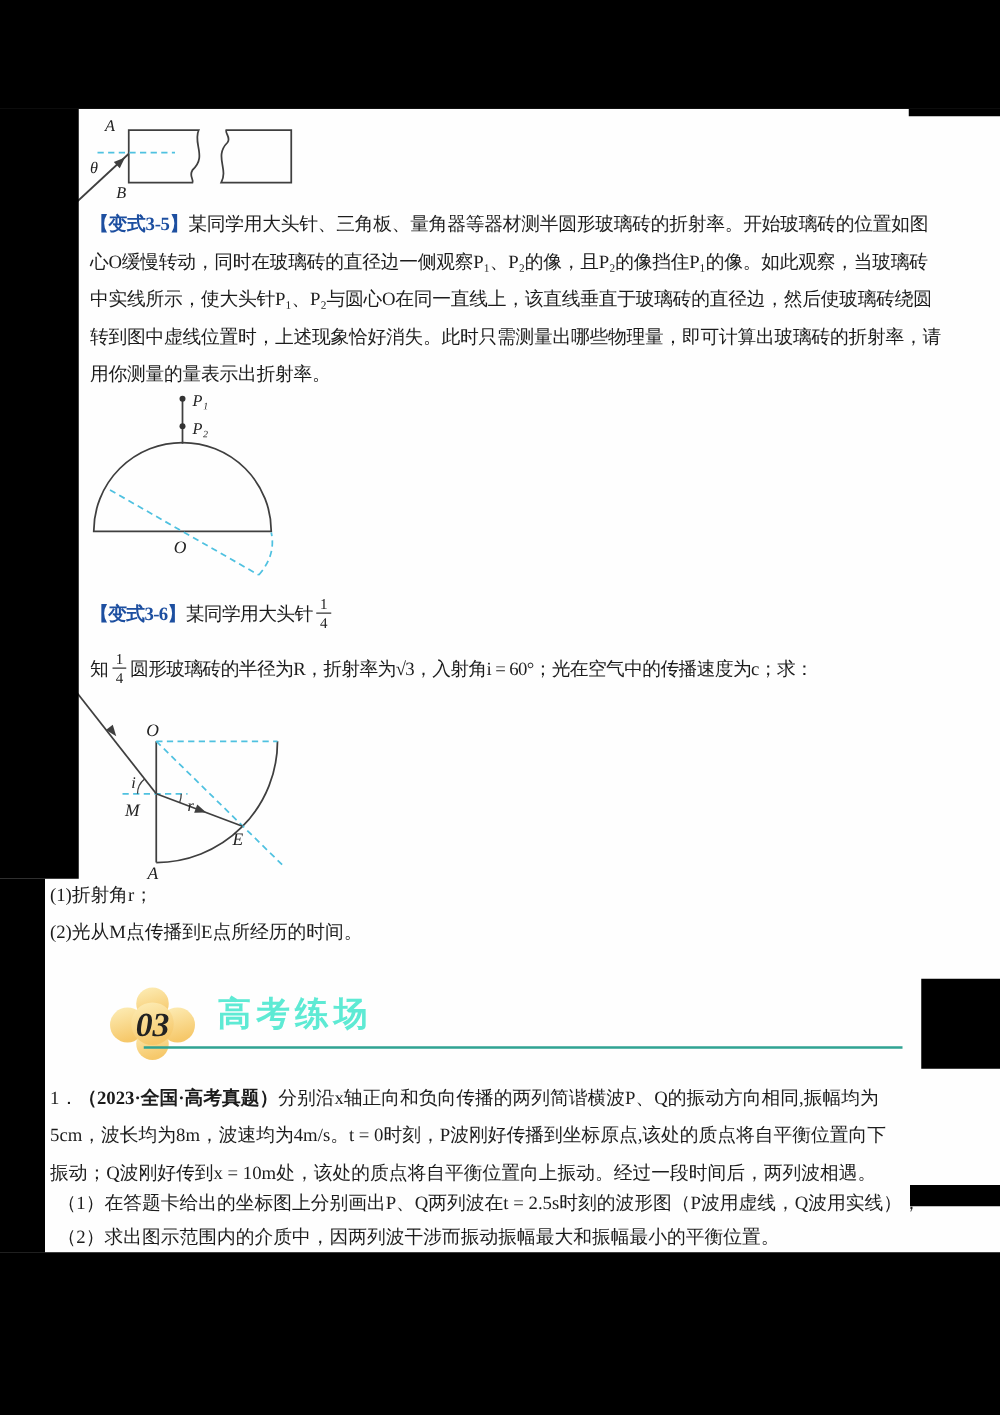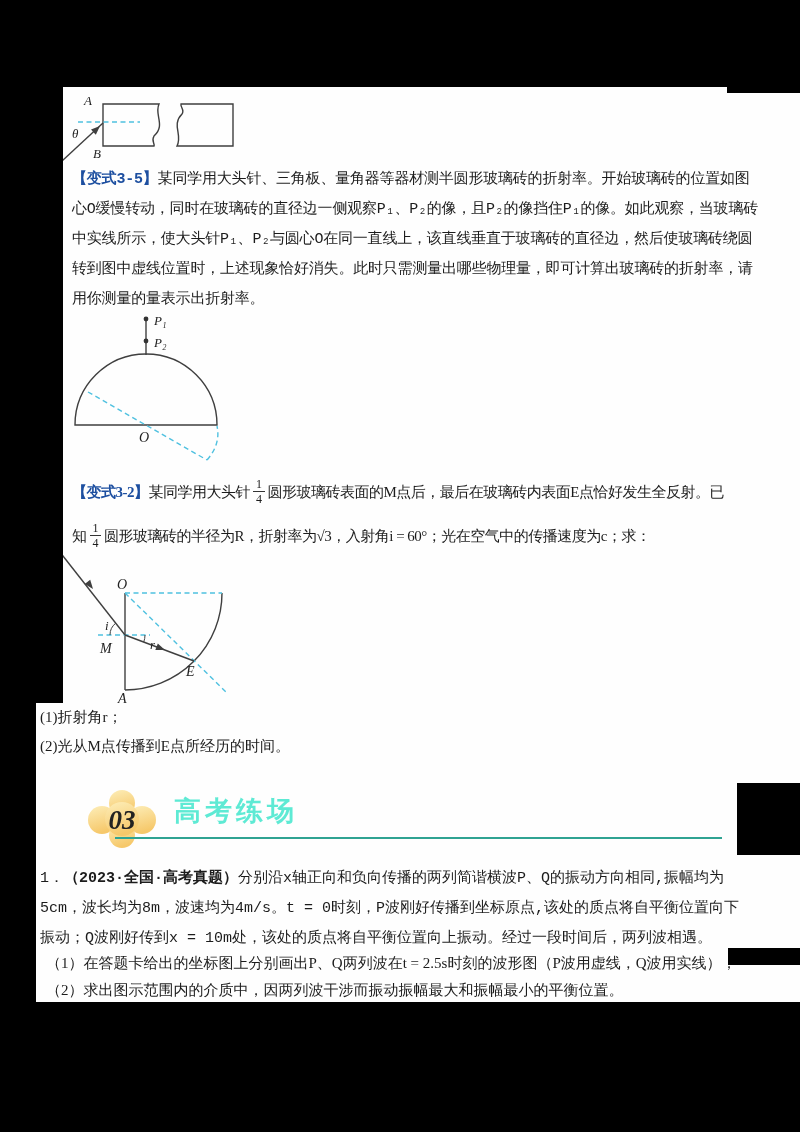--- a/index.html
+++ b/index.html
@@ -10,21 +10,21 @@
   .mask{position:absolute;background:#000;z-index:50;}
   #mask-top{left:0;top:0;width:800px;height:87px;}
   #mask-top-right{left:727px;top:87px;width:73px;height:6px;}
   #mask-left-upper{left:0;top:87px;width:63px;height:616px;}
   #mask-left-lower{left:0;top:703px;width:36px;height:299px;}
   #mask-bottom{left:0;top:1002px;width:800px;height:130px;}
   #mask-right-box{left:737px;top:783px;width:63px;height:72px;}
   #redaction-box{left:728px;top:948px;width:72px;height:17px;}
 
   .blk{position:absolute;}
-  .pline{white-space:nowrap;height:30px;line-height:30px;font-size:15px;font-family:Liberation Mono, monospace;}
+  .pline{white-space:nowrap;height:30px;line-height:30px;font-size:15px;}
   .tag{color:#1d4fa0;font-weight:bold;}
   .bold{font-weight:bold;}
   #para-v35{left:72px;top:165px;width:660px;letter-spacing:-0.2px;}
   #para-v36{left:72px;top:470px;width:680px;letter-spacing:-0.5px;}
   .pline36{white-space:nowrap;height:44px;line-height:44px;font-size:15px;}
   .frac{display:inline-block;vertical-align:middle;text-align:center;font-size:12px;
         line-height:1;margin:0 3px;transform:translateY(-2px);}
   .frac .fnum{display:block;border-bottom:1px solid #333;padding:0 3px 1px;}
   .frac .fden{display:block;padding-top:1px;}
   #q-item-1{left:40px;top:704px;font-size:15px;height:26px;line-height:26px;white-space:nowrap;}
@@ -79,21 +79,21 @@
     <circle class="dot" cx="81" cy="36" r="2.4"></circle>
     <line class="stroke-dash" x1="23" y1="87" x2="142" y2="155"></line>
     <path class="stroke-dash" d="M142,155 Q156,139 152,121"></path>
     <text x="89" y="20" font-size="13">P₁</text>
     <text x="89" y="42" font-size="13">P₂</text>
     <text x="74" y="137" font-size="14">O</text>
   </svg>
 
   <div class="blk" id="para-v36">
     <div class="pline36">
-      <span class="tag">【变式3-2】</span><span>某同学用大头针</span><span class="frac"><span class="fnum">1</span><span class="fden">4</span></span><span>圆形玻璃砖表面的M点后，最后在玻璃砖内表面E点恰好发生全反射。已</span>
+      <span class="tag">【变式3-6】</span><span>某同学用大头针</span><span class="frac"><span class="fnum">1</span><span class="fden">4</span></span>
     </div>
     <div class="pline36">
       <span>知</span><span class="frac"><span class="fnum">1</span><span class="fden">4</span></span><span>圆形玻璃砖的半径为R，折射率为√3，入射角i = 60°；光在空气中的传播速度为c；求：</span>
     </div>
   </div>
 
   <svg style="left:40px;top:533px;" width="200" height="175" viewBox="0 0 200 175">
     <line class="stroke-dark" x1="85" y1="60" x2="85" y2="157"></line>
     <path class="stroke-dark" d="M182,60 A97,97 0 0 1 85,157"></path>
     <line class="stroke-dash" x1="85" y1="60" x2="182" y2="60"></line>

